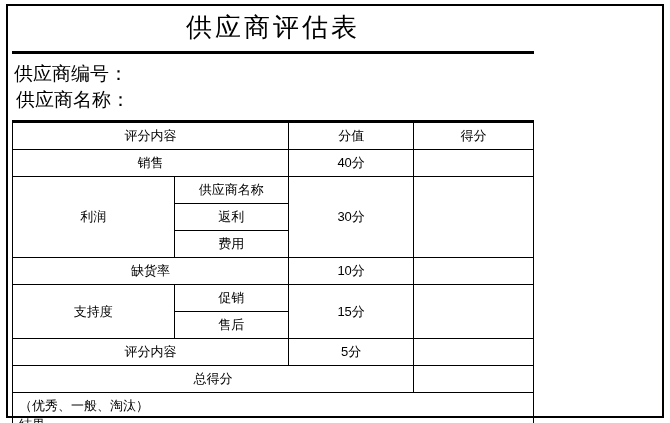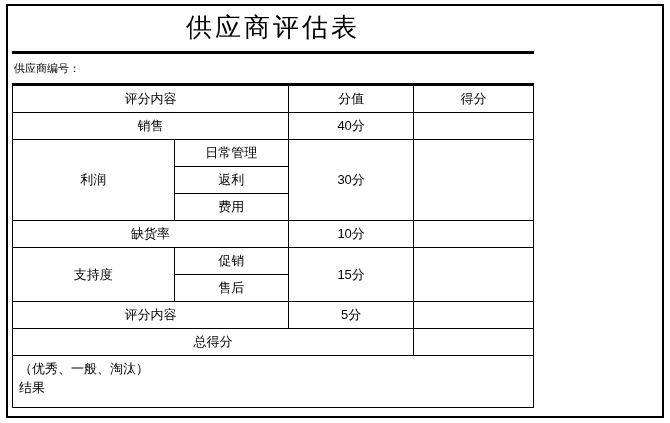--- a/index.html
+++ b/index.html
@@ -27,21 +27,21 @@
     padding-bottom: 6px;
   }
   .title {
     font-family: "Liberation Serif", serif;
     font-size: 26px;
     letter-spacing: 3px;
     font-weight: 400;
   }
   .idrow {
     display: flex;
-    font-size: 11px;
+    font-size: 19px;
     padding: 7px 0 7px 0;
     border-bottom: 2px solid #000;
     flex-direction: column;
   }
   .idrow .cellA {
     width: 50%;
     padding-left: 2px;
     box-sizing: border-box;
   }
   .idrow .cellB {
@@ -93,20 +93,21 @@
 
 <div class="sheet">
   <div class="outer-frame"></div>
 
   <div class="title-row">
     <div class="title">供应商评估表</div>
   </div>
 
   <div class="idrow">
     <div class="cellA">供应商编号：</div>
+    <div class="cellB">供应商名称：</div>
   </div>
 
   <table class="grid">
     <colgroup>
       <col class="col-a">
         <col class="col-b">
         <col class="col-c">
         <col class="col-d">
     </colgroup>
     <tbody>
@@ -117,21 +118,21 @@
       </tr>
 
       <tr>
         <td colspan="2">销售</td>
         <td>40分</td>
         <td></td>
       </tr>
 
       <tr>
         <td rowspan="3">利润</td>
-        <td>日常管理</td>
+        <td>供应商名称</td>
         <td rowspan="3">30分</td>
         <td rowspan="3"></td>
       </tr>
       <tr>
         <td>返利</td>
       </tr>
       <tr>
         <td>费用</td>
       </tr>
 

